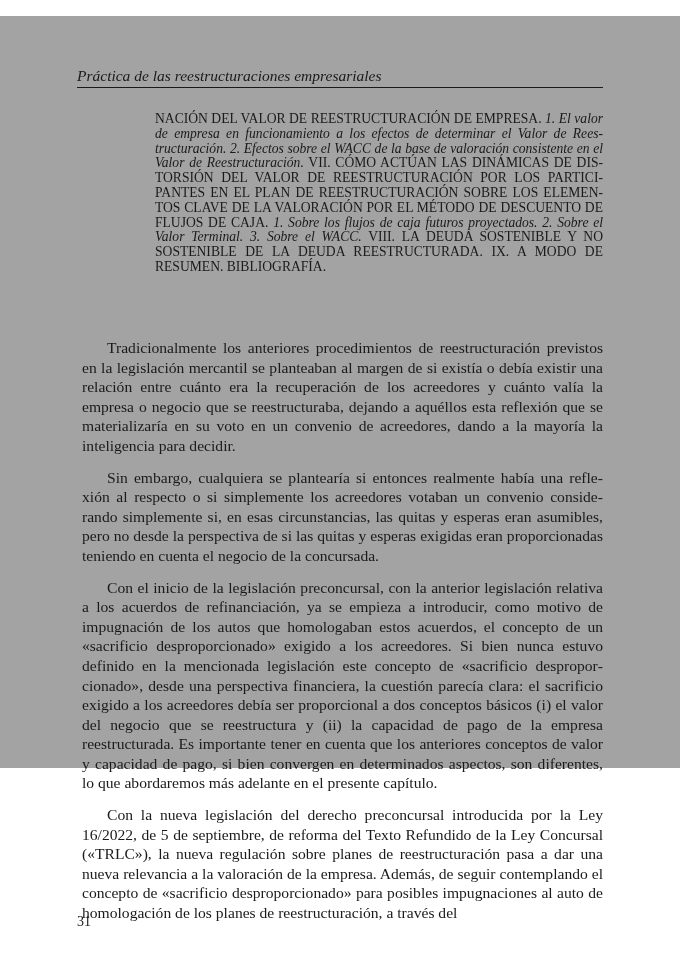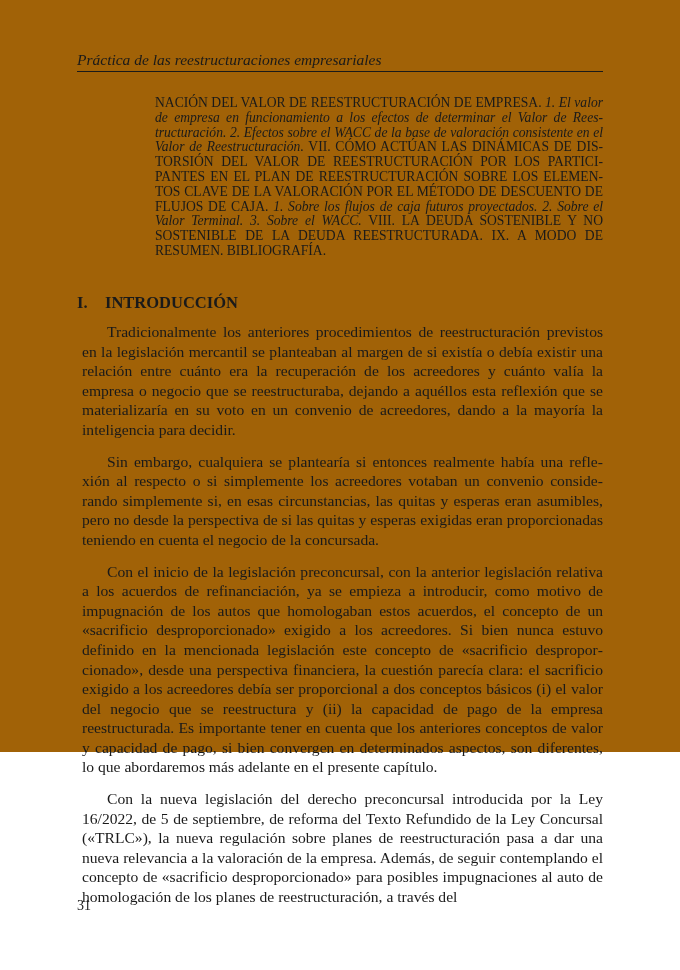--- a/index.html
+++ b/index.html
@@ -1,39 +1,36 @@
 <!DOCTYPE html>
 <html><head>
 <meta charset="utf-8">
 <style>
   html, body { margin: 0; padding: 0; background: #ffffff; }
   body { width: 680px; height: 970px; position: relative; overflow: hidden; }
-  .page { position: absolute; left: 0; top: 0; width: 680px; height: 752px; background: #a16207; color: #1a1a1a; font-family: "Liberation Serif", "DejaVu Serif", serif; }
+  .page { position: absolute; left: 0; top: 16px; width: 680px; height: 752px; background: #a3a3a3; color: #1a1a1a; font-family: "Liberation Serif", "DejaVu Serif", serif; }
   .running-header { position: absolute; left: 77px; top: 51px; width: 526px; font-style: italic; font-size: 15.5px; line-height: 18px; border-bottom: 1.3px solid #1a1a1a; padding-bottom: 2px; }
   .toc { position: absolute; left: 155px; top: 96px; width: 448px; font-size: 13.6px; line-height: 14.8px; text-align: justify; letter-spacing: 0px; }
   .toc .it { font-style: italic; }
   .section-heading { position: absolute; left: 77px; top: 293px; width: 526px; font-weight: bold; font-size: 16.5px; line-height: 20px; }
   .section-heading .num { display: inline-block; width: 28px; }
   .body { position: absolute; left: 77px; top: 322px; width: 526px; font-size: 15.6px; line-height: 19.6px; text-align: justify; }
   .body p { margin: 0 0 12px 5px; text-indent: 25px; hyphens: manual; }
   .folio { position: absolute; left: 77px; top: 898px; font-size: 14px; }
 </style>
 </head>
 <body>
 
 <div class="page">
   <div class="running-header">Práctica de las reestructuraciones empresariales</div>
 
   <div class="toc">
     <span>NACIÓN DEL VALOR DE REESTRUCTURACIÓN DE EMPRESA. </span><span class="it">1. El valor de empresa en funcionamiento a los efectos de determinar el Valor de Rees­tructuración. 2. Efectos sobre el WACC de la base de valoración consistente en el Valor de Reestructuración.</span><span> VII. CÓMO ACTÚAN LAS DINÁMICAS DE DIS­TORSIÓN DEL VALOR DE REESTRUCTURACIÓN POR LOS PARTICI­PANTES EN EL PLAN DE REESTRUCTURACIÓN SOBRE LOS ELEMEN­TOS CLAVE DE LA VALORACIÓN POR EL MÉTODO DE DESCUENTO DE FLUJOS DE CAJA. </span><span class="it">1. Sobre los flujos de caja futuros proyectados. 2. Sobre el Valor Terminal. 3. Sobre el WACC.</span><span> VIII. LA DEUDA SOSTENIBLE Y NO SOSTENIBLE DE LA DEUDA REESTRUCTURADA. IX. A MODO DE RESUMEN.  BIBLIOGRAFÍA.</span>
   </div>
 
-  <div class="section-heading">
-    <span class="num">I.</span><span>INTRODUCCIÓN</span>
-  </div>
 
   <div class="body">
     <p>Tradicionalmente los anteriores procedimientos de reestructuración pre­vistos en la legislación mercantil se planteaban al margen de si existía o debía existir una relación entre cuánto era la recuperación de los acreedores y cuánto valía la empresa o negocio que se reestructuraba, dejando a aquéllos esta refle­xión que se materializaría en su voto en un convenio de acreedores, dando a la mayoría la inteligencia para decidir.</p>
     <p>Sin embargo, cualquiera se plantearía si entonces realmente había una refle­xión al respecto o si simplemente los acreedores votaban un convenio conside­rando simplemente si, en esas circunstancias, las quitas y esperas eran asumi­bles, pero no desde la perspectiva de si las quitas y esperas exigidas eran pro­porcionadas teniendo en cuenta el negocio de la concursada.</p>
     <p>Con el inicio de la legislación preconcursal, con la anterior legislación rela­tiva a los acuerdos de refinanciación, ya se empieza a introducir, como motivo de impugnación de los autos que homologaban estos acuerdos, el concepto de un «sacrificio desproporcionado» exigido a los acreedores. Si bien nunca estuvo definido en la mencionada legislación este concepto de «sacrificio despropor­cionado», desde una perspectiva financiera, la cuestión parecía clara: el sacrificio exigido a los acreedores debía ser proporcional a dos conceptos básicos (i) el valor del negocio que se reestructura y (ii) la capacidad de pago de la empresa reestructurada. Es importante tener en cuenta que los anteriores conceptos de valor y capacidad de pago, si bien convergen en determinados aspectos, son diferentes, lo que abordaremos más adelante en el presente capítulo.</p>
     <p>Con la nueva legislación del derecho preconcursal introducida por la Ley 16/2022, de 5 de septiembre, de reforma del Texto Refundido de la Ley Con­cursal («TRLC»), la nueva regulación sobre planes de reestructuración pasa a dar una nueva relevancia a la valoración de la empresa. Además, de seguir con­templando el concepto de «sacrificio desproporcionado» para posibles impug­naciones al auto de homologación de los planes de reestructuración, a través del</p>
   </div>
 
   <div class="folio">31</div>
 </div>

